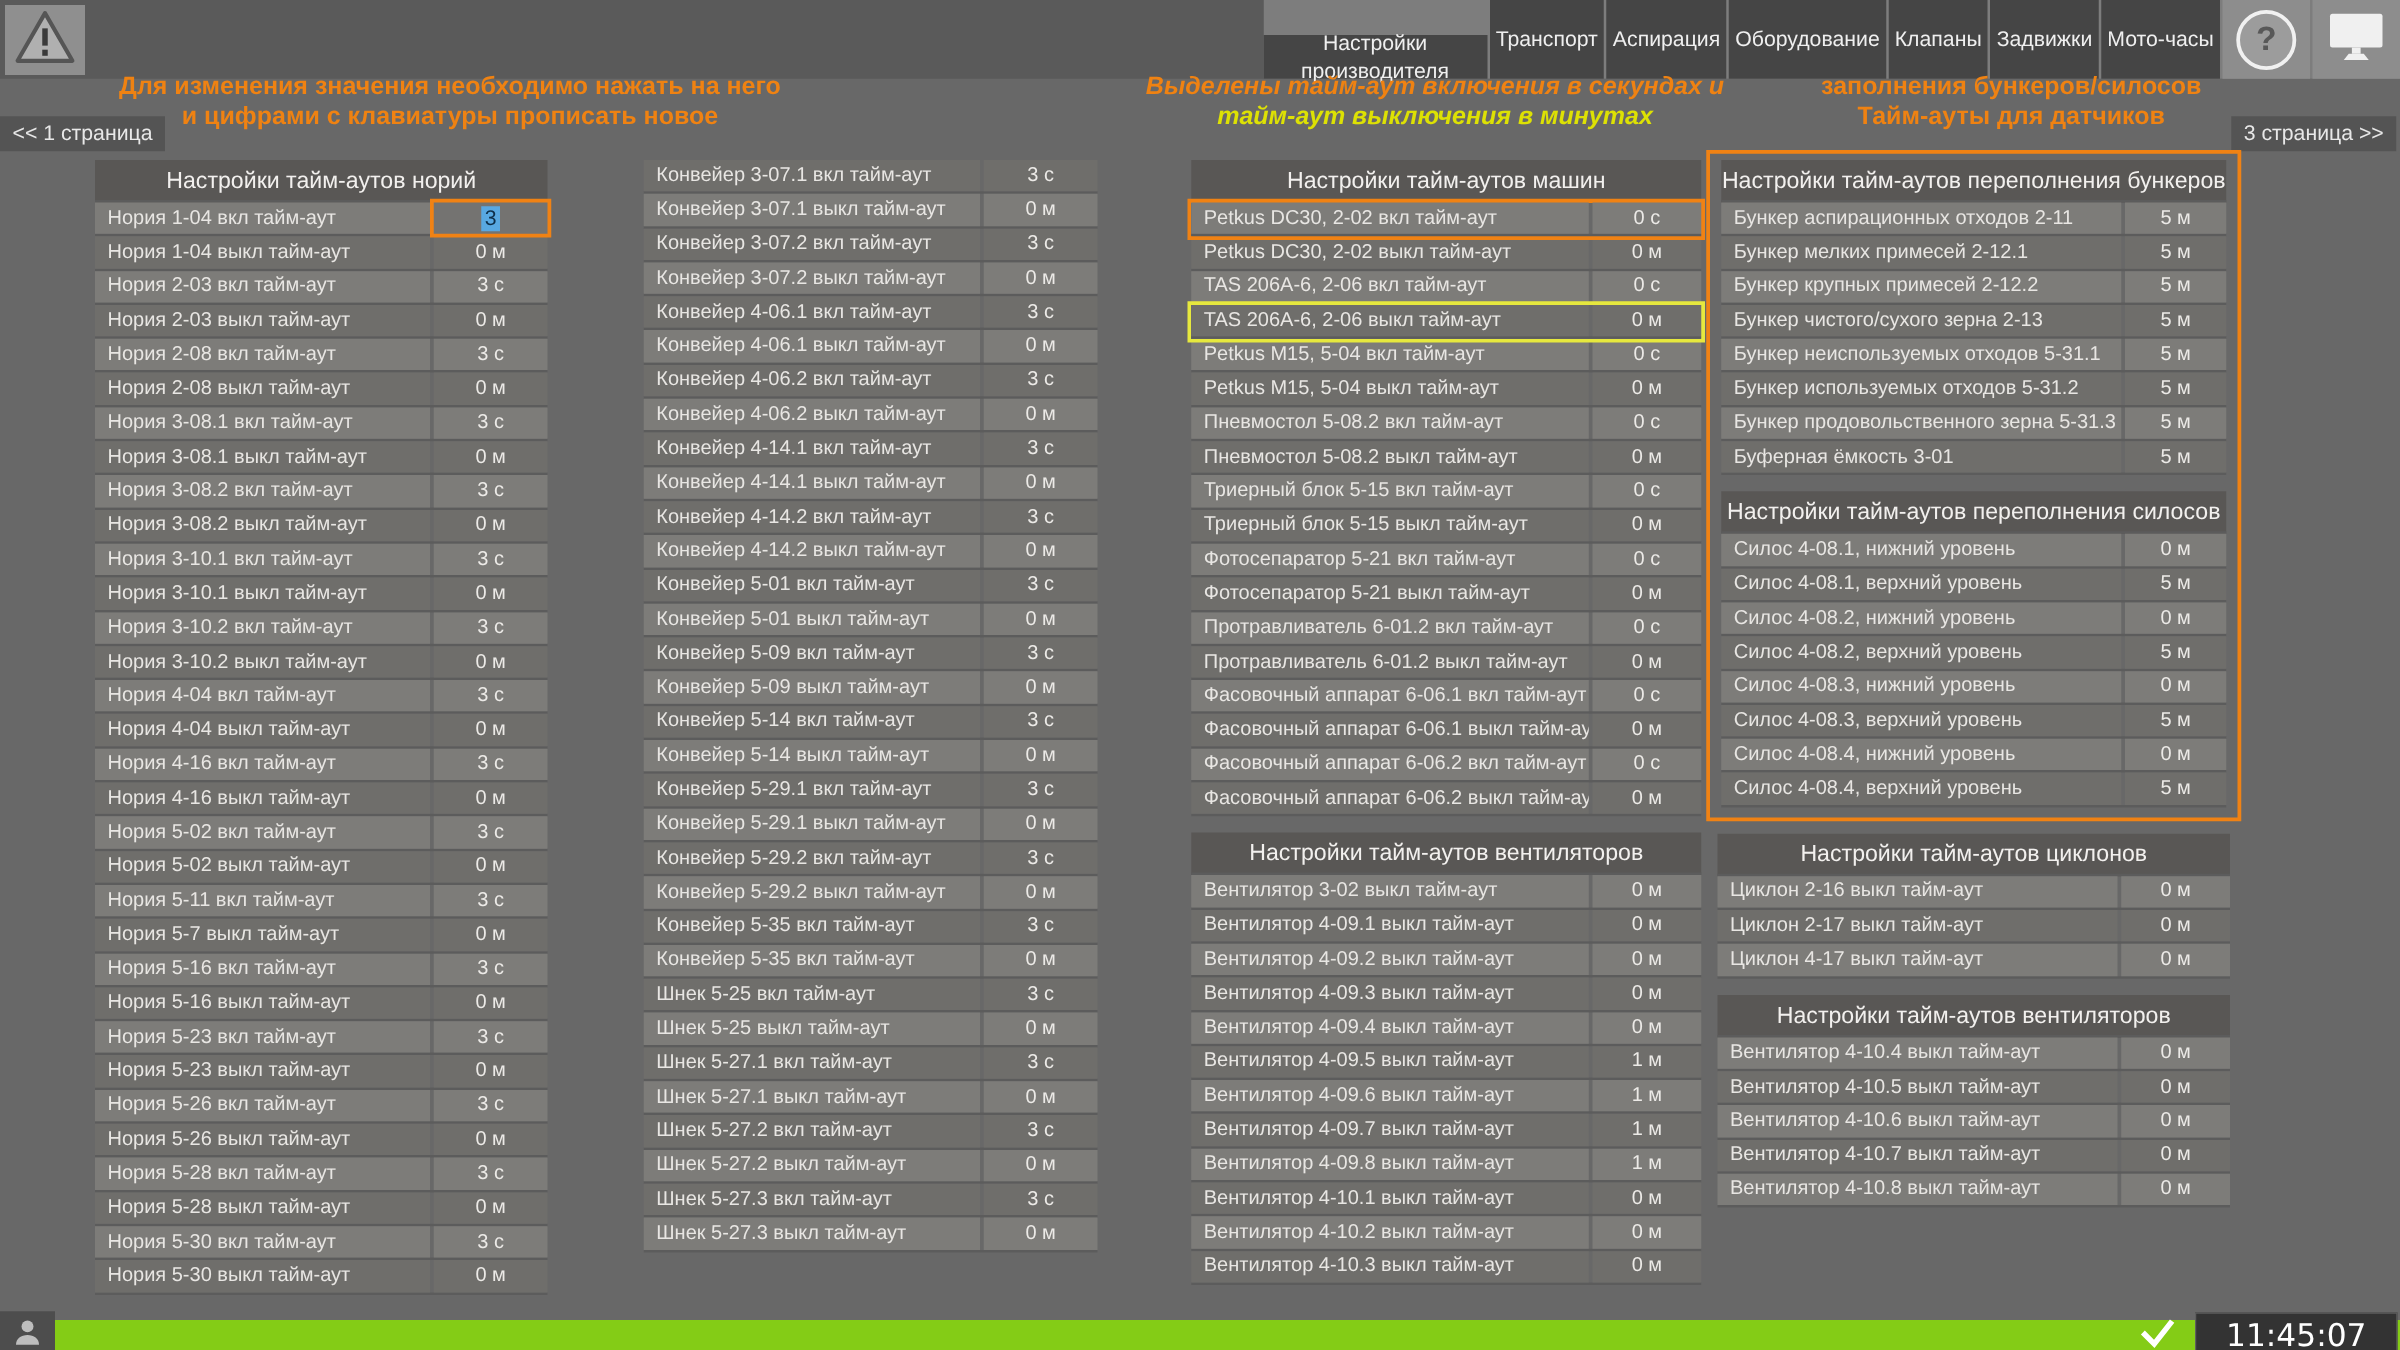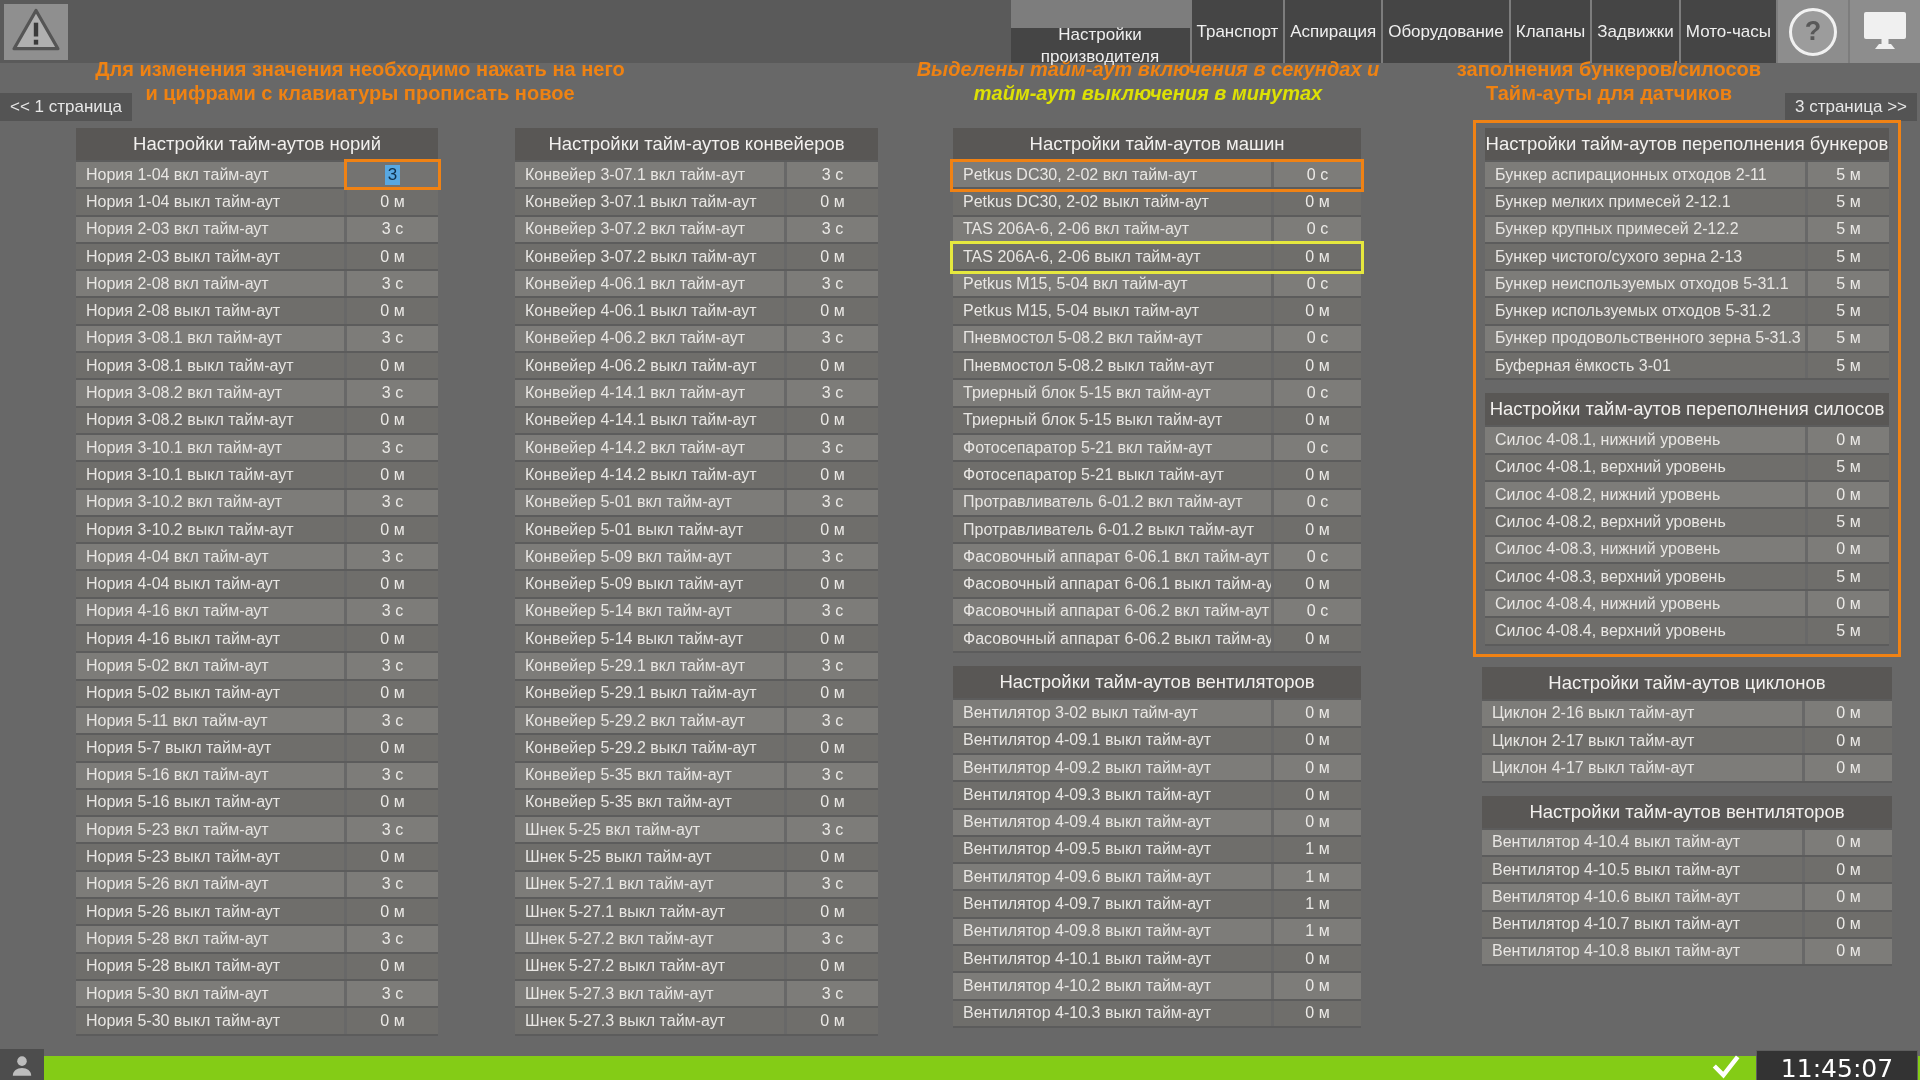--- a/index.html
+++ b/index.html
@@ -25,21 +25,21 @@
   
   .pagebtn{position:absolute;top:93px;height:28px;background:#545454;color:#e8e8e8;font-size:17px;
            display:flex;align-items:center;padding:0 10px;cursor:pointer;}
   .prev{left:0;}
   .next{right:3px;}
   
   .table-col{position:absolute;top:128px;}
   .col1{left:76px;width:362px;}
   .col2{left:515px;width:363px;}
   .col3{left:953px;width:408px;}
-  .col4{left:1482px;width:410px;}
+  .col4{left:1374px;width:410px;}
   .col1 .label{width:258px;}
   .col2 .label{width:259px;}
   .col3 .label{width:308px;}
   .col4 .label{width:310px;}
   .section+.section{margin-top:13px;}
   .orange-frame+.section{margin-top:10px;}
   .sec-header{height:32px;background:#595755;border-bottom:2px solid #5c5c5c;color:#f2f0ee;
               font-size:18.5px;display:flex;align-items:center;justify-content:center;}
   .row{display:flex;gap:3px;border-bottom:2px solid #5c5c5c;height:25.3px;position:relative;}
   .cell{display:flex;align-items:center;overflow:hidden;}
@@ -240,21 +240,20 @@
           <div class="cell value">3 с</div>
         </div>
         <div class="row">
           <div class="cell label">Нория 5-30 выкл тайм-аут</div>
           <div class="cell value">0 м</div>
         </div>
       </div>
     </div>
   <div class="table-col col2">
       <div class="section">
-        <div class="sec-header">Настройки тайм-аутов конвейеров</div>
         <div class="row">
           <div class="cell label">Конвейер 3-07.1 вкл тайм-аут</div>
           <div class="cell value">3 с</div>
         </div>
         <div class="row">
           <div class="cell label">Конвейер 3-07.1 выкл тайм-аут</div>
           <div class="cell value">0 м</div>
         </div>
         <div class="row">
           <div class="cell label">Конвейер 3-07.2 вкл тайм-аут</div>

